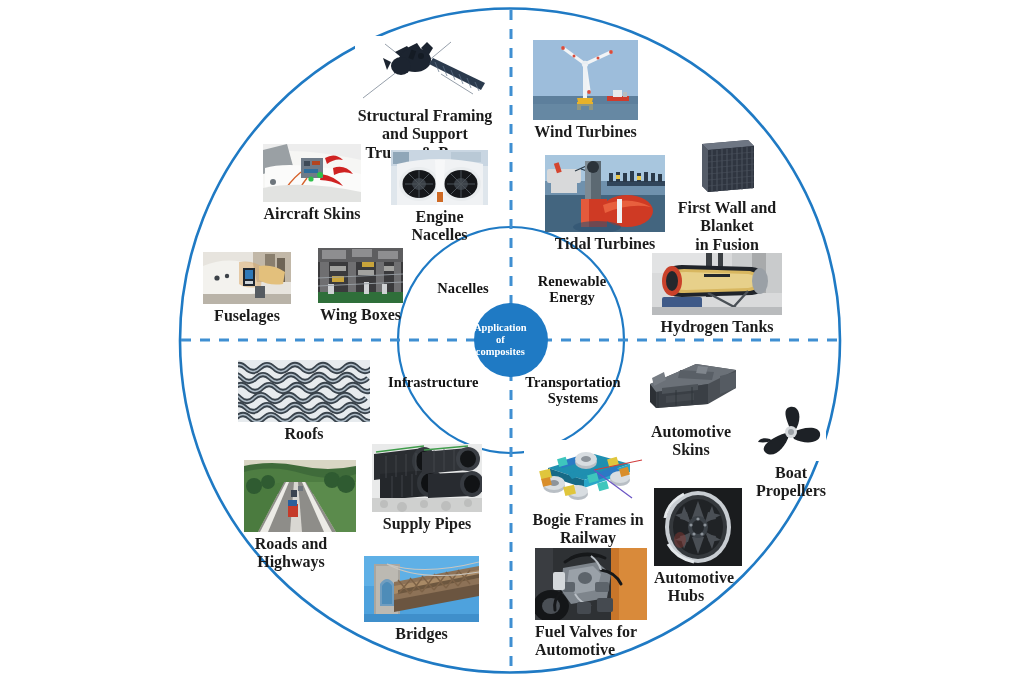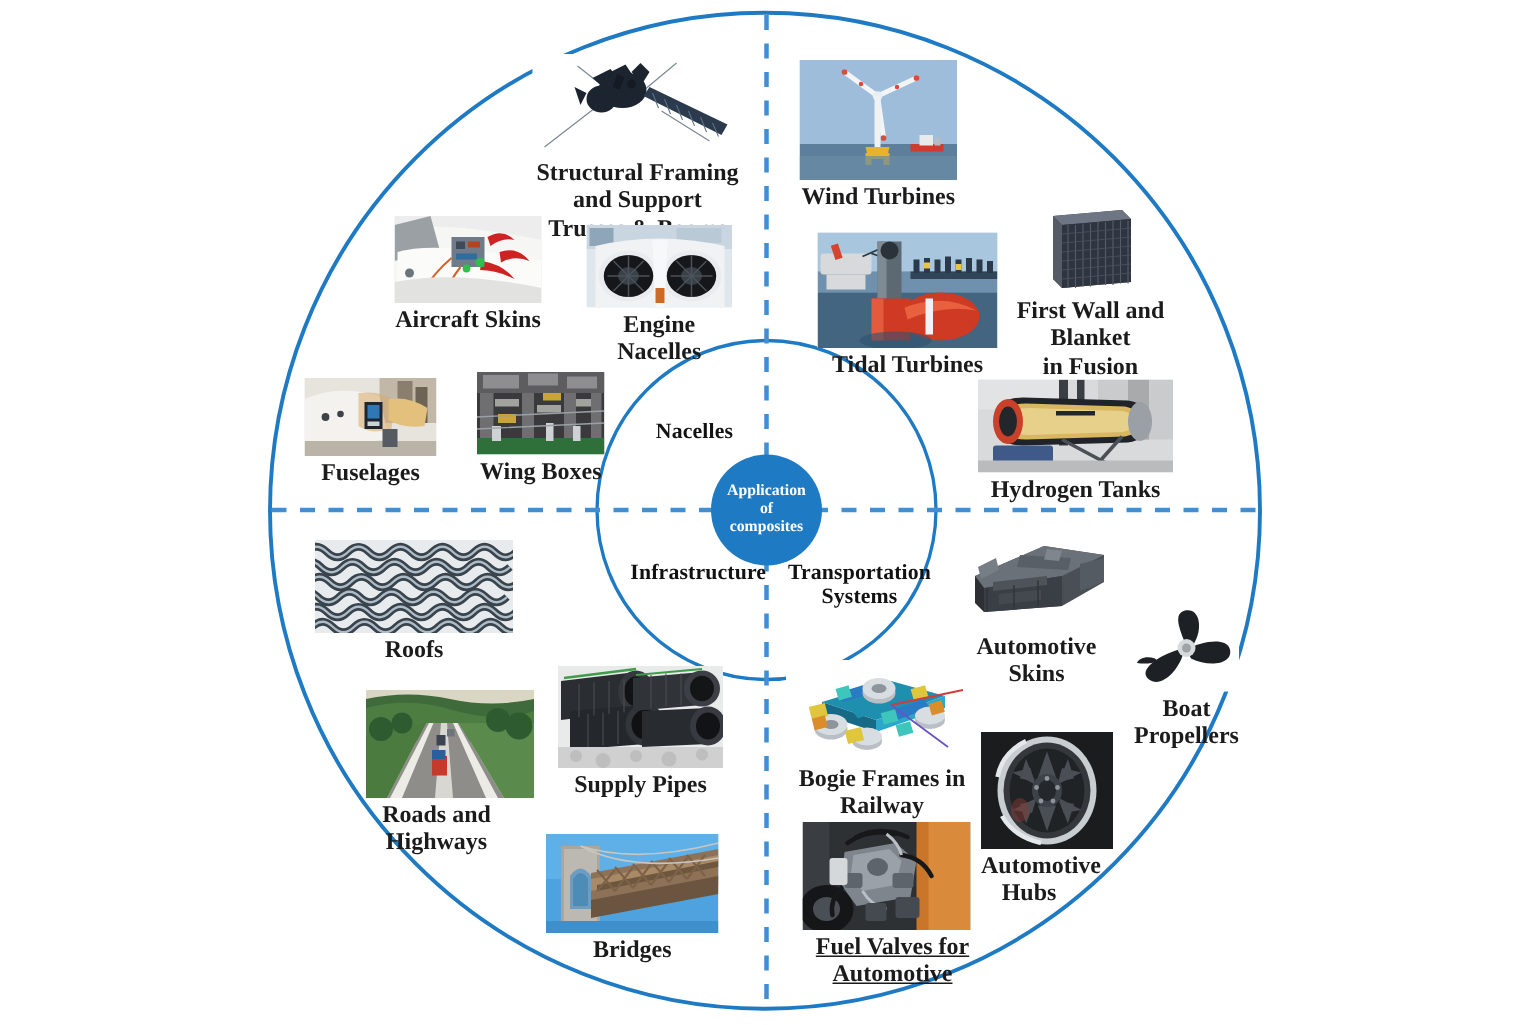--- a/index.html
+++ b/index.html
@@ -18,69 +18,71 @@
     font-weight:bold;
     font-size:14.5px;
     color:#121212;
     text-align:center;
     line-height:1.12;
     letter-spacing:.1px;
     white-space:pre-line;
   }
   #quad-aerospace{left:408px;top:280px;width:110px;text-align:center;}
   #quad-renewable{left:512px;top:273px;width:120px;text-align:center;}
-  #quad-infrastructure{left:398px;top:374px;width:135px;text-align:center;}
+  #quad-infrastructure{left:388px;top:374px;width:135px;text-align:left;}
   #quad-transport{left:508px;top:374px;width:130px;text-align:center;}
 
   
   #center-bubble{
     position:absolute;left:474px;top:303px;width:74px;height:74px;
     border-radius:50%;
     background:#1f7ac4;
-    display:flex;align-items:center;justify-content:center;
+    display:flex;align-items:center;justify-content:flex-start;
     box-shadow:0 0 0 0 rgba(0,0,0,0);
   }
   #center-bubble .txt{
     color:#ffffff;font-weight:bold;font-size:10.5px;line-height:1.12;
     text-align:center;white-space:pre-line;
     font-family:"Liberation Serif", serif;
   }
 
   
   .item{position:absolute;}
   .item .thumb{
     display:block;border:0;overflow:hidden;position:relative;background:#eef0f2;
   }
   .item .cap{
     margin-top:3px;
     font-family:"Liberation Serif", serif;
     font-size:16px;line-height:1.15;color:#1b1b1b;
     text-align:center;white-space:pre-line;font-weight:600;
   }
-  .item.cap-left .cap{text-align:center;text-decoration:underline;}
+  .item.cap-left .cap{text-align:left;}
 
   svg.art{display:block;}
 </style>
 </head>
 <body>
 
 <div id="stage">
 
   <svg id="svg-layer" viewBox="0 0 1024 683">
 
     <ellipse cx="510" cy="340.5" rx="330" ry="332" fill="none" stroke="#1f7ac4" stroke-width="2.6"></ellipse>
 
     <circle cx="511" cy="340" r="113" fill="none" stroke="#1f7ac4" stroke-width="2.2"></circle>
 
     <line x1="511" y1="10" x2="511" y2="671" stroke="#3f8fd2" stroke-width="3" stroke-dasharray="10 9" stroke-linecap="butt"></line>
 
     <line x1="181" y1="340" x2="840" y2="340" stroke="#3f8fd2" stroke-width="3" stroke-dasharray="10 9" stroke-linecap="butt"></line>
   </svg>
 
   <div class="quad-label" id="quad-aerospace">Nacelles</div>
+  <div class="quad-label" id="quad-renewable">Renewable
+Energy</div>
   <div class="quad-label" id="quad-infrastructure">Infrastructure</div>
   <div class="quad-label" id="quad-transport">Transportation
 Systems</div>
 
   <div id="center-bubble">
     <span class="txt">Application
 of
 composites</span>
   </div>
 
@@ -368,21 +370,21 @@
         </g>
         <g stroke="#4a5056" stroke-width="2.4" fill="none">
           <path d="M56 40 L86 56 M96 38 L78 58"></path>
         </g>
         <rect y="54" width="130" height="8" fill="#b9bbbd"></rect>
       </svg>
     </div>
     <div class="cap">Hydrogen Tanks</div>
   </div>
 
-  <div class="item" style="left:210px;top:360px;width:132px;">
+  <div class="item" style="left:238px;top:360px;width:132px;">
     <div class="thumb" style="width:132px;height:62px;">
       <svg class="art" width="132" height="62" viewBox="0 0 132 62">
         <rect width="132" height="62" fill="#e7ebee"></rect>
         <defs>
           <g id="tilerow">
             <path d="M0 0 q7 -7 14 0 q7 7 14 0 q7 -7 14 0 q7 7 14 0 q7 -7 14 0 q7 7 14 0 q7 -7 14 0 q7 7 14 0 q7 -7 14 0 q7 7 14 0" fill="none" stroke="#39434c" stroke-width="5"></path>
             <path d="M0 0 q7 -7 14 0 q7 7 14 0 q7 -7 14 0 q7 7 14 0 q7 -7 14 0 q7 7 14 0 q7 -7 14 0 q7 7 14 0 q7 -7 14 0 q7 7 14 0" fill="none" stroke="#aebcc7" stroke-width="1.6"></path>
           </g>
         </defs>
         <g transform="translate(-6,8)">

